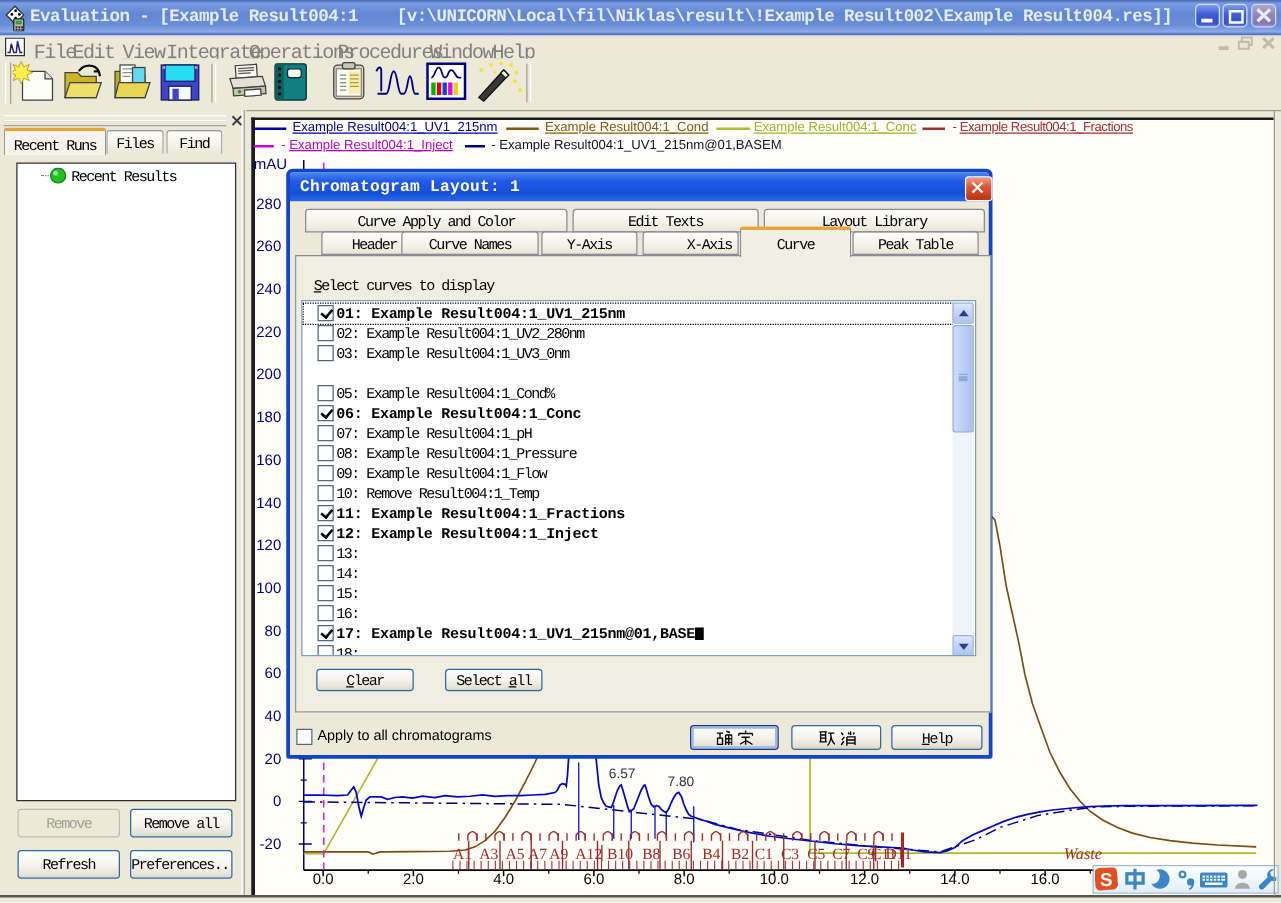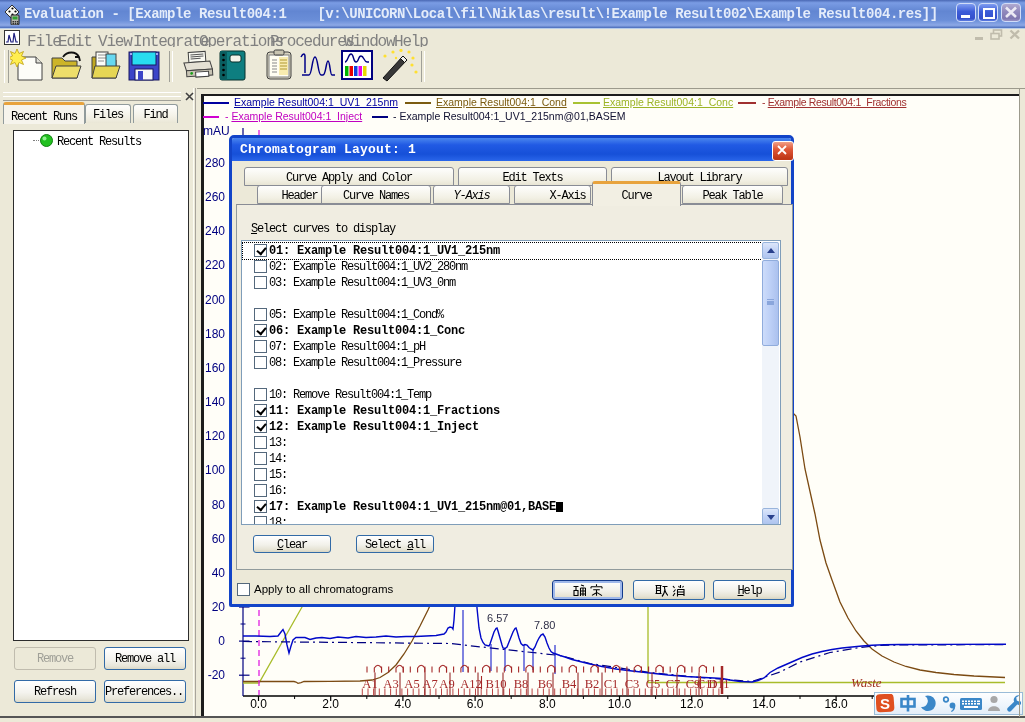--- a/index.html
+++ b/index.html
@@ -510,21 +510,21 @@
 <div class="abs" style="left:540px;top:3px;width:20px;height:18px;border:1px solid #fff;border-radius:3px;background:linear-gradient(180deg,#f0a088 0%,#e05838 40%,#c03818 90%);">
 <svg width="18" height="16">
         <path d="M5,4 L13,12 M13,4 L5,12" stroke="#fff" stroke-width="1.8"></path>
       </svg></div>
 
 <div class="dtab" style="left:12px;width:210px;top:29px;">Curve Apply and Color</div>
 <div class="dtab" style="left:226px;width:149px;top:29px;">Edit Texts</div>
 <div class="dtab" style="left:379px;width:177px;top:29px;">Layout Library</div>
 <div class="dtab" style="left:2px;width:85px;top:47px;margin-left:23px;">Header</div>
 <div class="dtab" style="left:89px;width:110px;top:47px;">Curve Names</div>
-<div class="dtab" style="left:201px;width:77px;top:47px;font-style:italic;">Y-Axis</div>
+<div class="dtab" style="left:201px;width:77px;top:47px;">Y-Axis</div>
 <div class="dtab" style="left:282px;width:77px;top:47px;padding-left:30px;">X-Axis</div>
 <div class="dtab" style="left:450px;width:101px;top:47px;">Peak Table</div>
 <div class="dtab" style="left:360px;width:89px;top:43px;height:25px;padding-top:5px;background:#f2efe3;border-top:3px solid #e8a33d;border-bottom:none;z-index:2;">Curve</div>
 <div id="dpanel" class="abs"></div>
 <div class="abs mono" style="left:19px;top:84px;"><span style="text-decoration:underline;">S</span>elect curves to display</div>
 <div id="listbox" class="abs">
 <div class="row" style="top:2px;outline:1px dotted #000;">
         <span class="cb chk"></span>
         <span class="rtextb">01: Example Result004:1_UV1_215nm</span>
       </div>
@@ -544,20 +544,24 @@
         <span class="cb chk"></span>
         <span class="rtextb">06: Example Result004:1_Conc</span>
       </div>
 <div class="row" style="top:98px;">
         <span class="cb "></span>
         <span class="rtext">07: Example Result004:1_pH</span>
       </div>
 <div class="row" style="top:114px;padding-left:36px;">
         <span class="cb "></span>
         <span class="rtext">08: Example Result004:1_Pressure</span>
+      </div>
+<div class="row" style="top:130px;">
+        <span class="cb "></span>
+        <span class="rtext">09: Example Result004:1_Flow</span>
       </div>
 <div class="row" style="top:146px;">
         <span class="cb "></span>
         <span class="rtext">10: Remove Result004:1_Temp</span>
       </div>
 <div class="row" style="top:162px;">
         <span class="cb chk"></span>
         <span class="rtextb">11: Example Result004:1_Fractions</span>
       </div>
 <div class="row" style="top:178px;">

